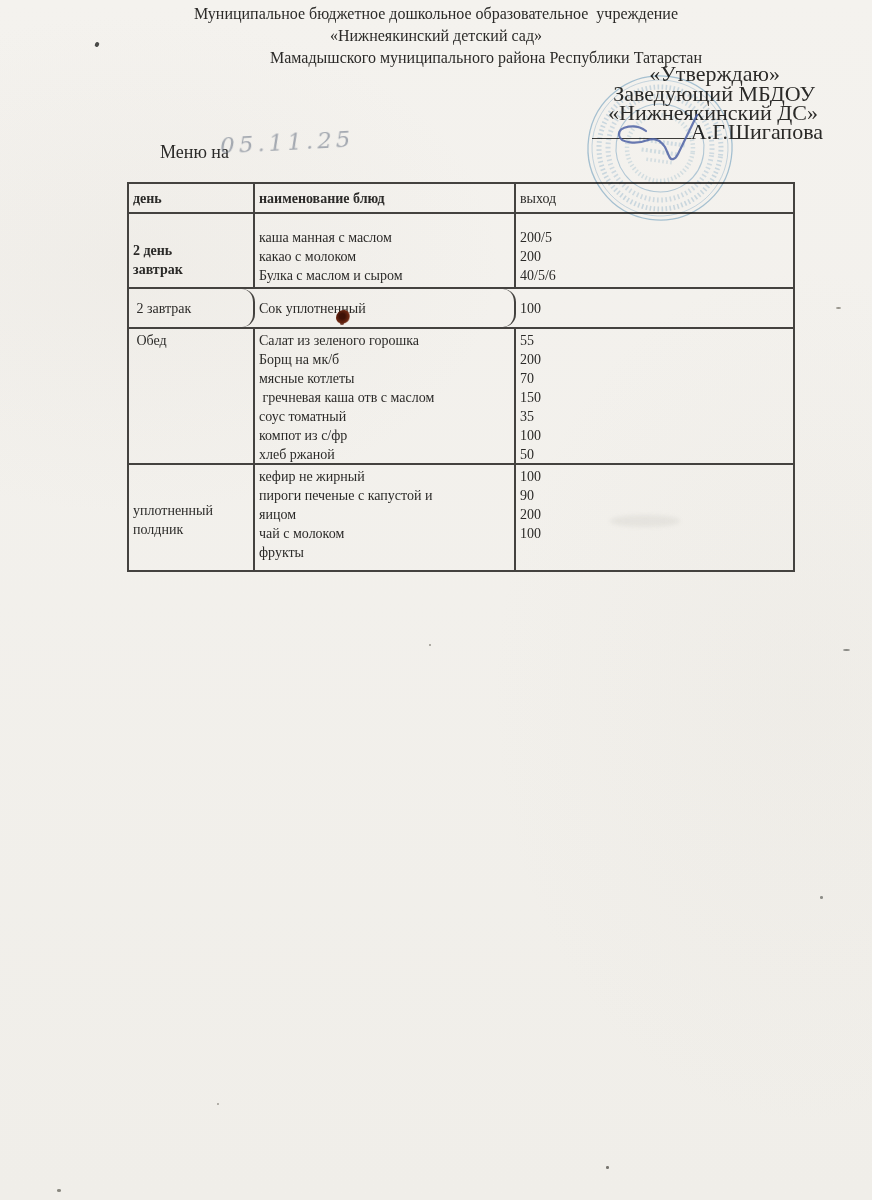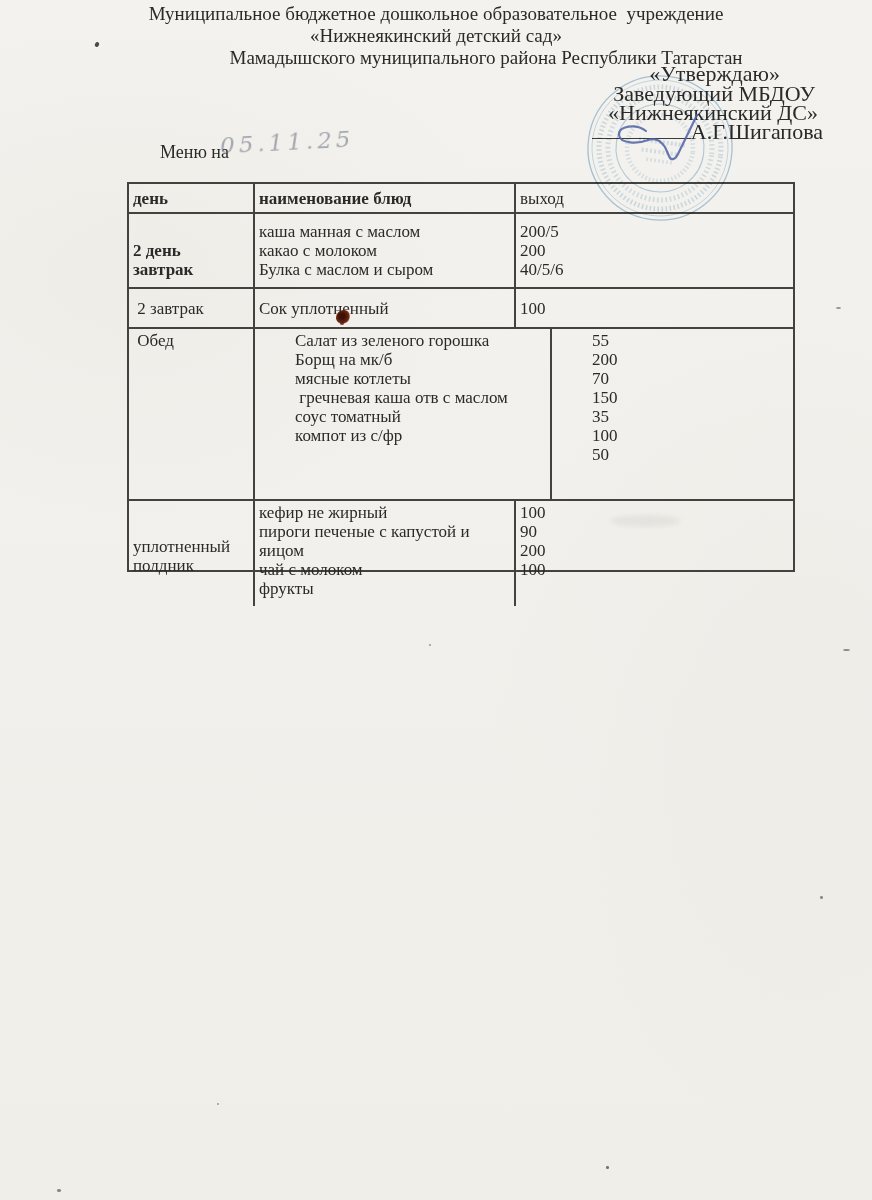--- a/index.html
+++ b/index.html
@@ -4,58 +4,58 @@
 <style>
   html,body{margin:0;padding:0;background:#d8d6d2;}
   .page{
     position:relative;width:872px;height:1200px;overflow:hidden;
     font-family:"Liberation Serif","DejaVu Serif",serif;color:#2b2a28;
     background:
       radial-gradient(ellipse 620px 420px at 15% 22%, rgba(205,198,188,0.10), transparent 60%),
       radial-gradient(ellipse 520px 720px at 92% 58%, rgba(208,203,193,0.09), transparent 60%),
       linear-gradient(#f4f2ee, #f0eee9);
   }
-  .hline{position:absolute;width:100%;text-align:center;font-size:19px;line-height:20px;white-space:pre;}
+  .hline{position:absolute;width:100%;text-align:center;font-size:16px;line-height:20px;white-space:pre;}
   .h1{top:4px;}
   .h2{top:26px;}
   .h3{top:48px;left:50px;}
   .appr{position:absolute;font-size:22px;line-height:19px;white-space:pre;}
   .a1{top:64px;right:92px;}
   .a2{top:84px;right:57px;margin-left:20px;}
   .a3{top:103px;right:54px;}
   .sigrow{top:121px;right:49px;}
   .sigline{display:inline-block;width:99px;height:17px;border-bottom:1.6px solid #3c3b39;}
   .menurow{position:absolute;left:160px;top:142px;font-size:18px;}
   .hdate{
     position:absolute;left:220px;top:129px;font-size:23px;font-style:italic;
     letter-spacing:4px;color:rgba(98,110,128,0.55);transform:rotate(-3deg);
     filter:blur(0.3px);font-family:"DejaVu Serif",serif;white-space:pre;
   }
   
   .menu-table{
     position:absolute;left:127px;top:182px;width:668px;height:390px;
-    box-sizing:border-box;border:2px solid #44423f;font-size:17px;line-height:19px;
+    box-sizing:border-box;border:2px solid #44423f;font-size:14px;line-height:19px;
   }
   .trow{display:flex;box-sizing:border-box;border-bottom:2px solid #44423f;}
   .trow:last-child{border-bottom:none;}
   .c1,.c2,.c3{box-sizing:border-box;padding-left:4px;overflow:hidden;}
   .c1{width:126px;border-right:2px solid #44423f;}
   .c2{width:261px;border-right:2px solid #44423f;}
   .c3{flex:1;}
   .cell-pre{white-space:pre-wrap;}
   .lines div{white-space:pre;}
   .r-head{height:30px;}
   .r-head .c1,.r-head .c2{font-weight:bold;padding-top:5px;}
   .r-head .c3{padding-top:5px;}
   .r1{height:75px;}
   .r1 .c1{font-weight:bold;padding-top:27px;}
-  .r1 .c2,.r1 .c3{padding-top:8px;}
+  .r1 .c2,.r1 .c3{padding-top:14px;}
   .r2{height:40px;}
-  .r2 .c1,.r2 .c2,.r2 .c3{padding-top:10px;}
-  .r3{height:172px;gap:36px;}
+  .r2 .c1,.r2 .c2,.r2 .c3{padding-top:10px;border-radius:13px;}
+  .r3{height:136px;}
   .r3 .c1,.r3 .c2,.r3 .c3{padding-top:2px;}
   .r4{height:105px;}
   .r4 .c1{padding-top:36px;}
   .r4 .c2,.r4 .c3{padding-top:2px;}
   
   .stamp{position:absolute;left:580px;top:68px;width:160px;height:160px;
     transform:rotate(8deg);mix-blend-mode:multiply;z-index:3;}
   .sig{position:absolute;left:600px;top:95px;width:120px;height:80px;z-index:4;}
   .stain{
     position:absolute;left:336px;top:310px;width:14px;height:14px;z-index:5;
@@ -142,20 +142,21 @@
     </div>
     <div class="trow r3">
       <div class="c1 cell-pre"> Обед</div>
       <div class="c2 lines">
           <div>Салат из зеленого горошка</div>
           <div>Борщ на мк/б</div>
           <div>мясные котлеты</div>
           <div> гречневая каша отв с маслом</div>
           <div>соус томатный</div>
           <div>компот из с/фр</div>
+          <div>хлеб ржаной</div>
         </div>
       <div class="c3 lines">
           <div>55</div>
           <div>200</div>
           <div>70</div>
           <div>150</div>
           <div>35</div>
           <div>100</div>
           <div>50</div>
         </div>

